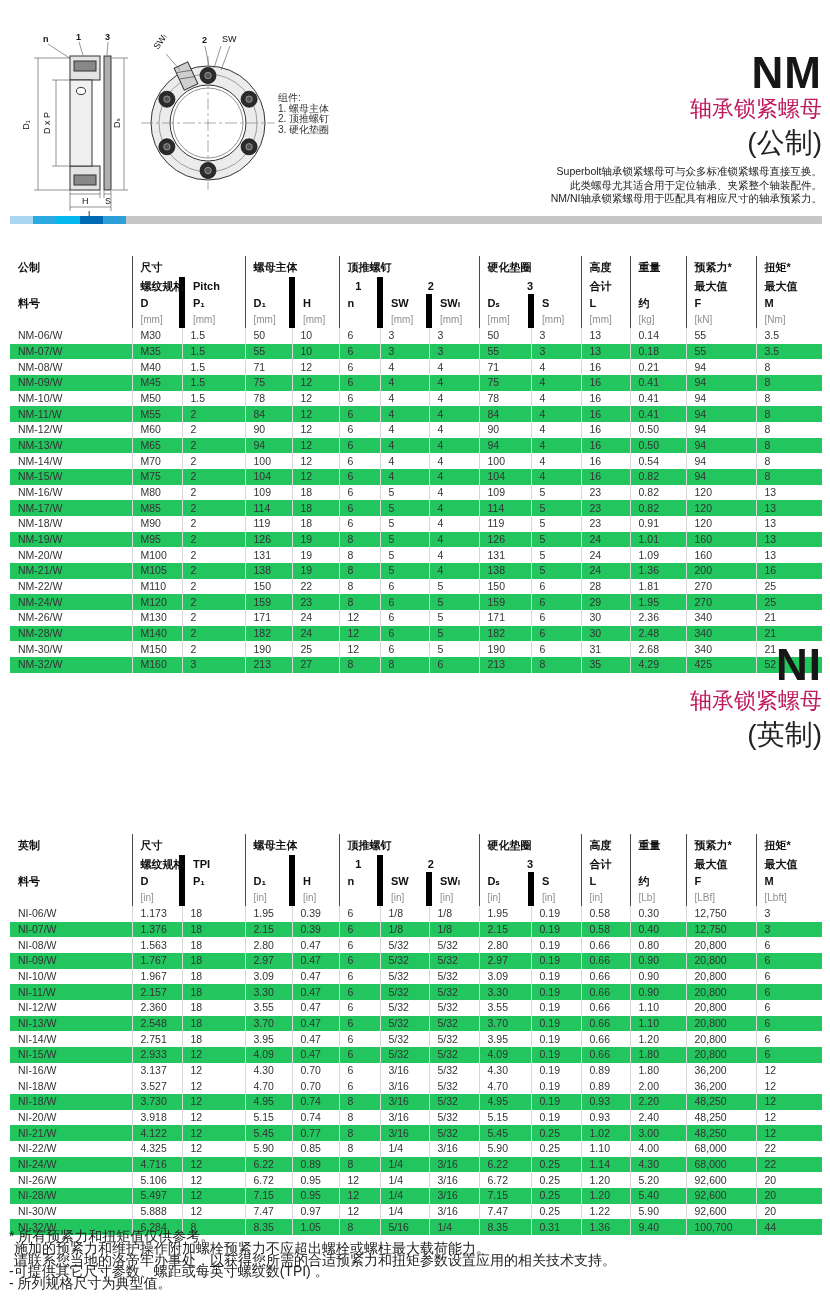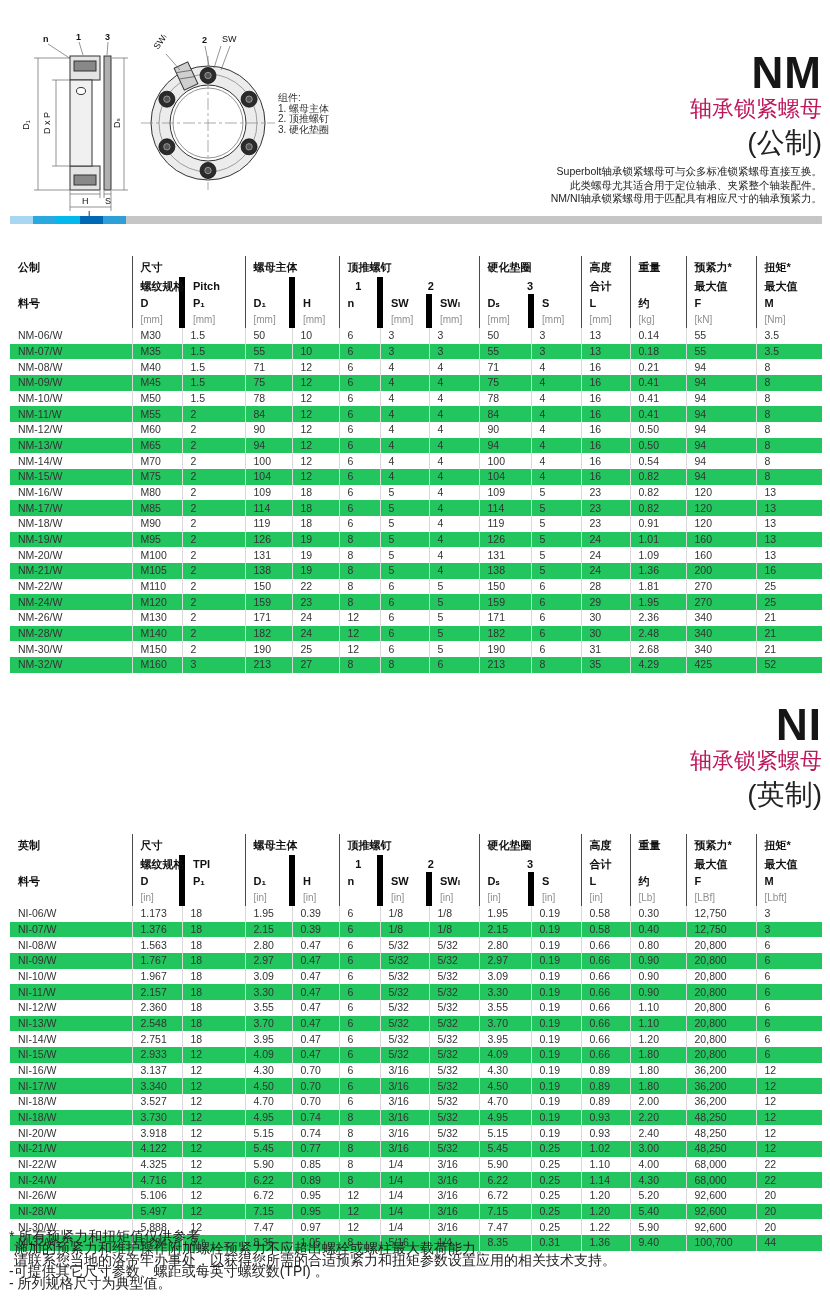--- a/index.html
+++ b/index.html
@@ -2,21 +2,21 @@
 <html><head>
 <meta charset="utf-8">
 <style>
   html,body{margin:0;padding:0;background:#fff;}
   .page{position:relative;width:830px;height:1301px;background:#fff;overflow:hidden;
         font-family:"Liberation Sans","DejaVu Sans",sans-serif;color:#1a1a1a;}
 
   
   .titleblock{position:absolute;right:8px;text-align:right;}
   .tb-nm{top:50px;}
-  .tb-ni{top:702px;}
+  .tb-ni{top:642px;}
   .big-title{font-size:44px;line-height:46px;font-weight:700;color:#161616;letter-spacing:1px;}
   .sub-title{font-size:22px;line-height:26px;font-weight:300;color:#be185d;}
   .unit-title{font-size:28px;line-height:26px;font-weight:300;color:#222;margin-top:8px;}
   .desc{margin-top:9px;font-size:10.5px;line-height:13.5px;color:#222;}
 
   
   .drawing{position:absolute;left:8px;top:28px;}
   .legend{position:absolute;left:278px;top:93px;font-size:10px;line-height:10.5px;color:#333;}
 
   
@@ -845,36 +845,20 @@
           <td class="bl">6</td>
           <td class="bl">3/16</td>
           <td class="bl">5/32</td>
           <td class="bl">4.30</td>
           <td class="bl">0.19</td>
           <td class="bl">0.89</td>
           <td class="bl">1.80</td>
           <td class="bl">36,200</td>
           <td class="bl">12</td>
         </tr>
-        <tr class="alt">
-          <td>NI-17/W</td>
-          <td class="bl">3.340</td>
-          <td class="bl">12</td>
-          <td class="bl">4.50</td>
-          <td class="bl">0.70</td>
-          <td class="bl">6</td>
-          <td class="bl">3/16</td>
-          <td class="bl">5/32</td>
-          <td class="bl">4.50</td>
-          <td class="bl">0.19</td>
-          <td class="bl">0.89</td>
-          <td class="bl">1.80</td>
-          <td class="bl">36,200</td>
-          <td class="bl">12</td>
-        </tr>
         <tr>
           <td>NI-18/W</td>
           <td class="bl">3.527</td>
           <td class="bl">12</td>
           <td class="bl">4.70</td>
           <td class="bl">0.70</td>
           <td class="bl">6</td>
           <td class="bl">3/16</td>
           <td class="bl">5/32</td>
           <td class="bl">4.70</td>

